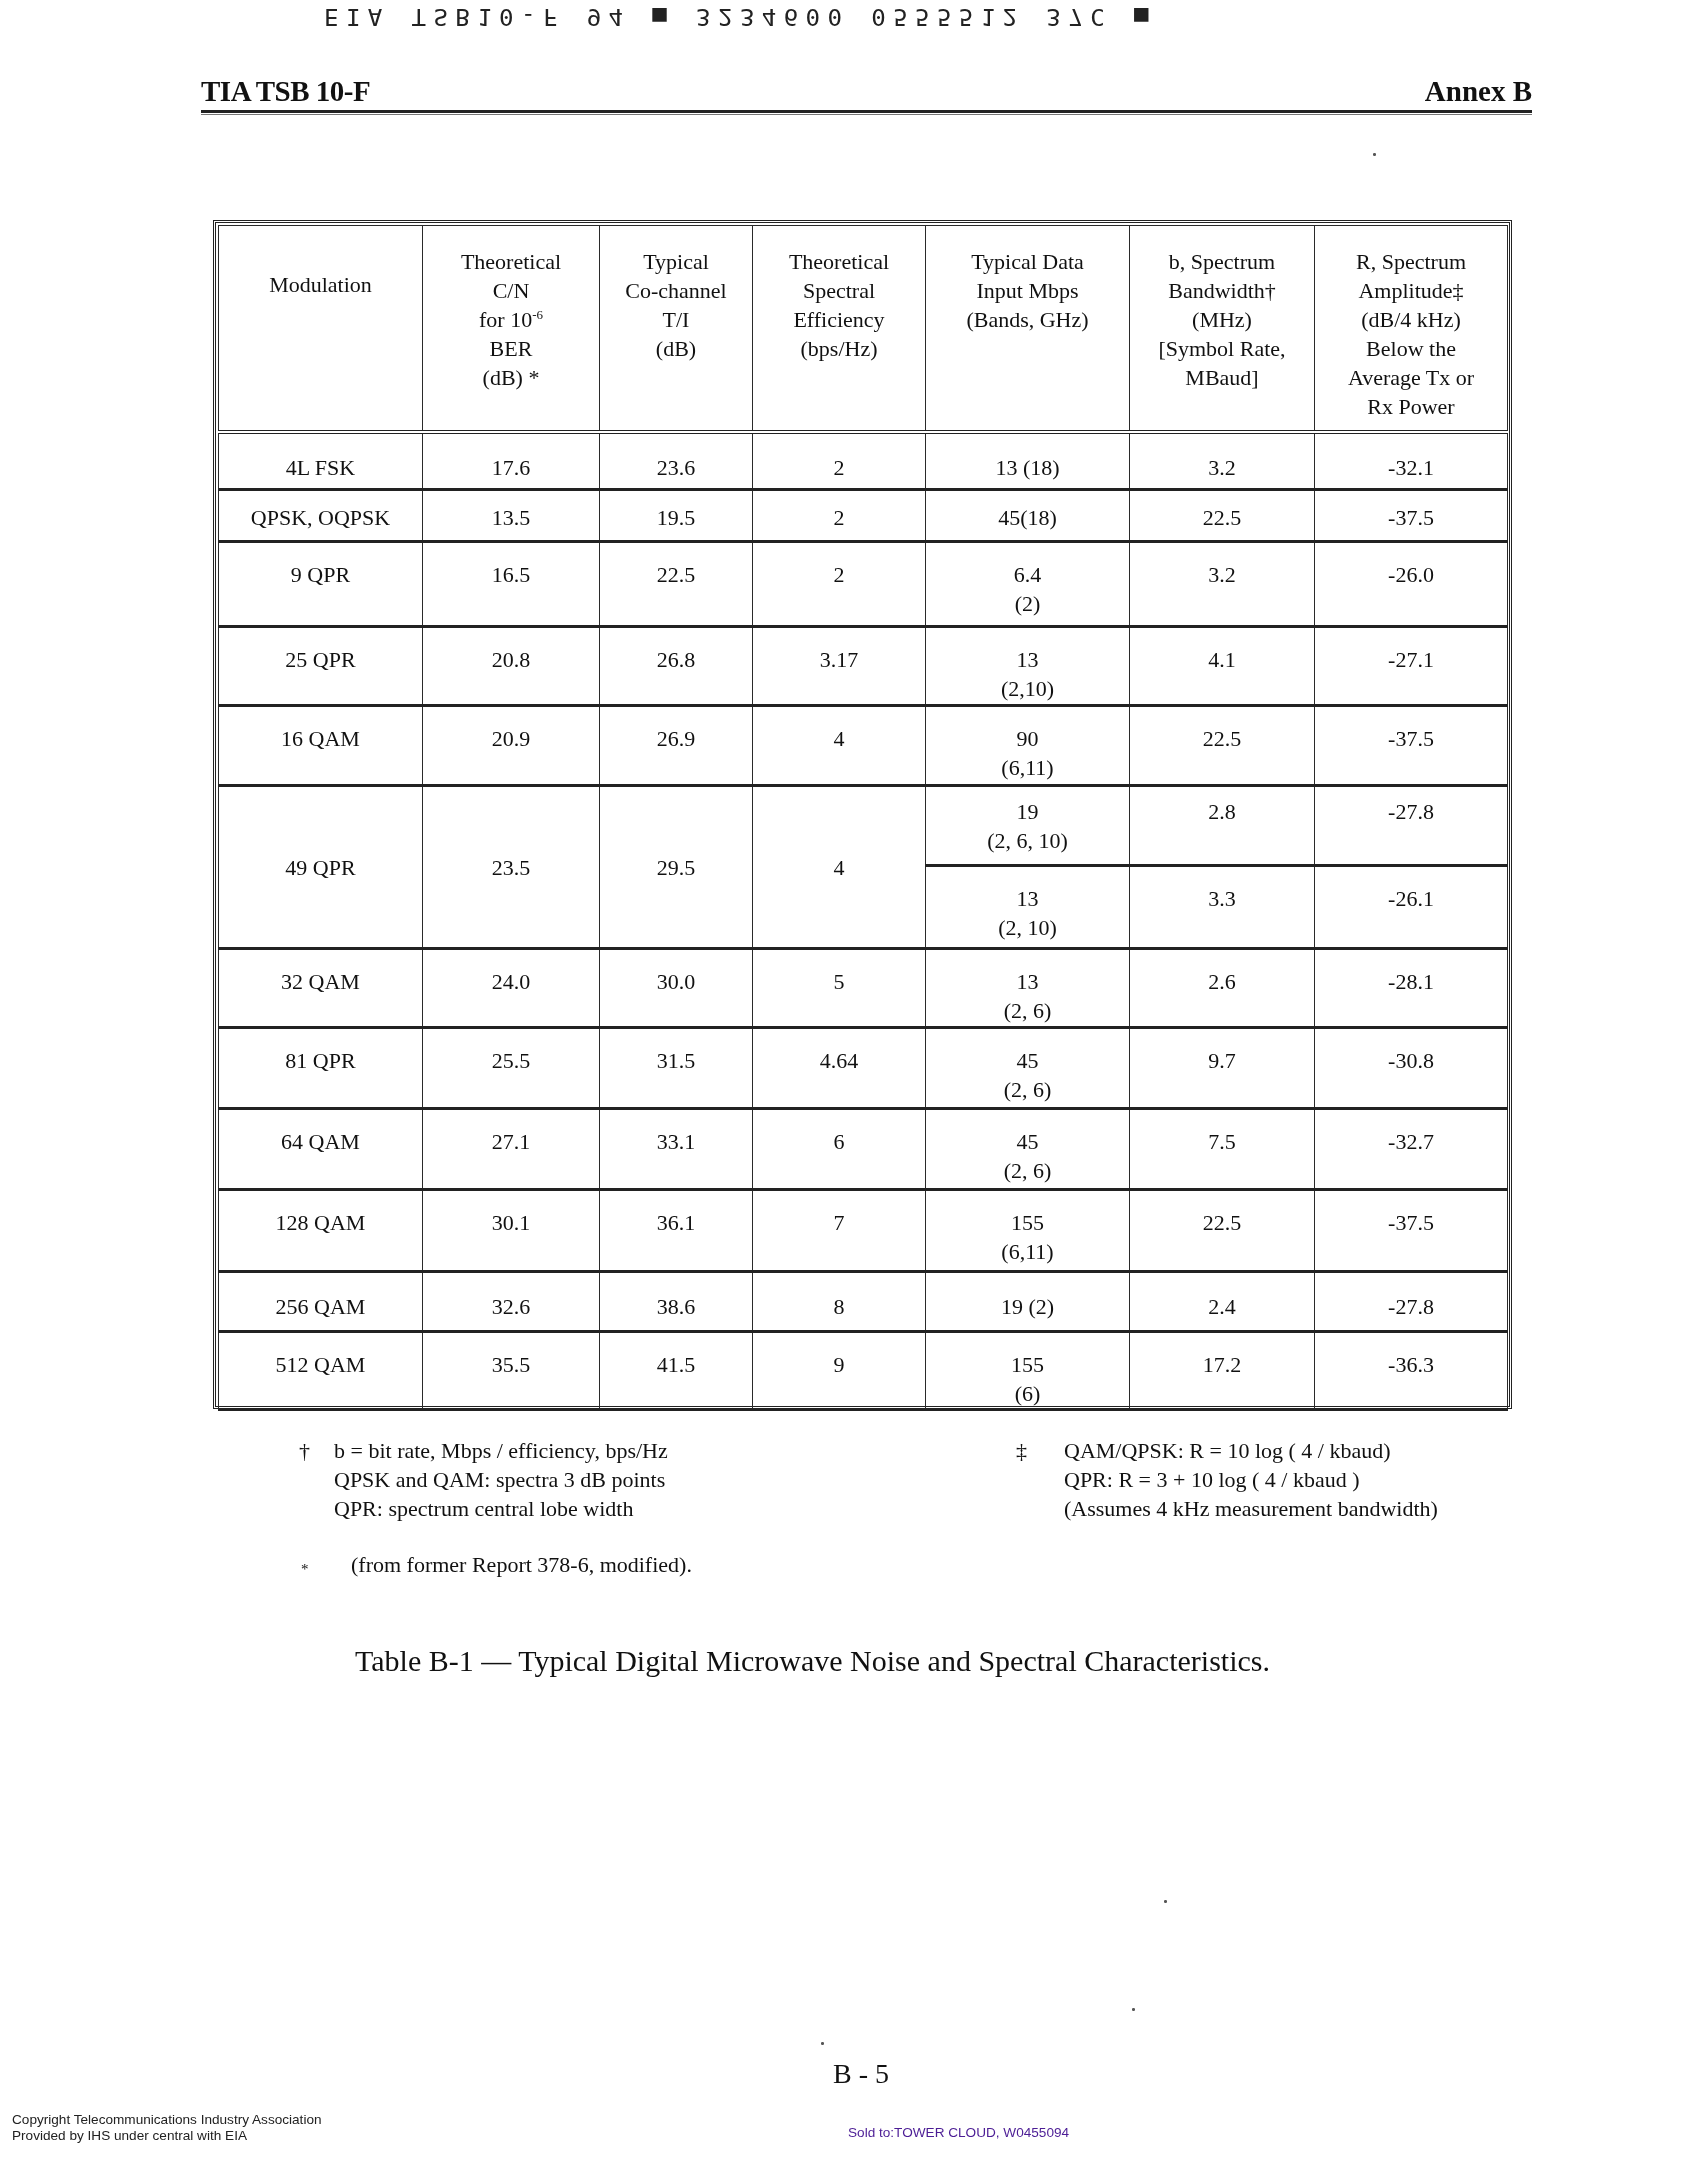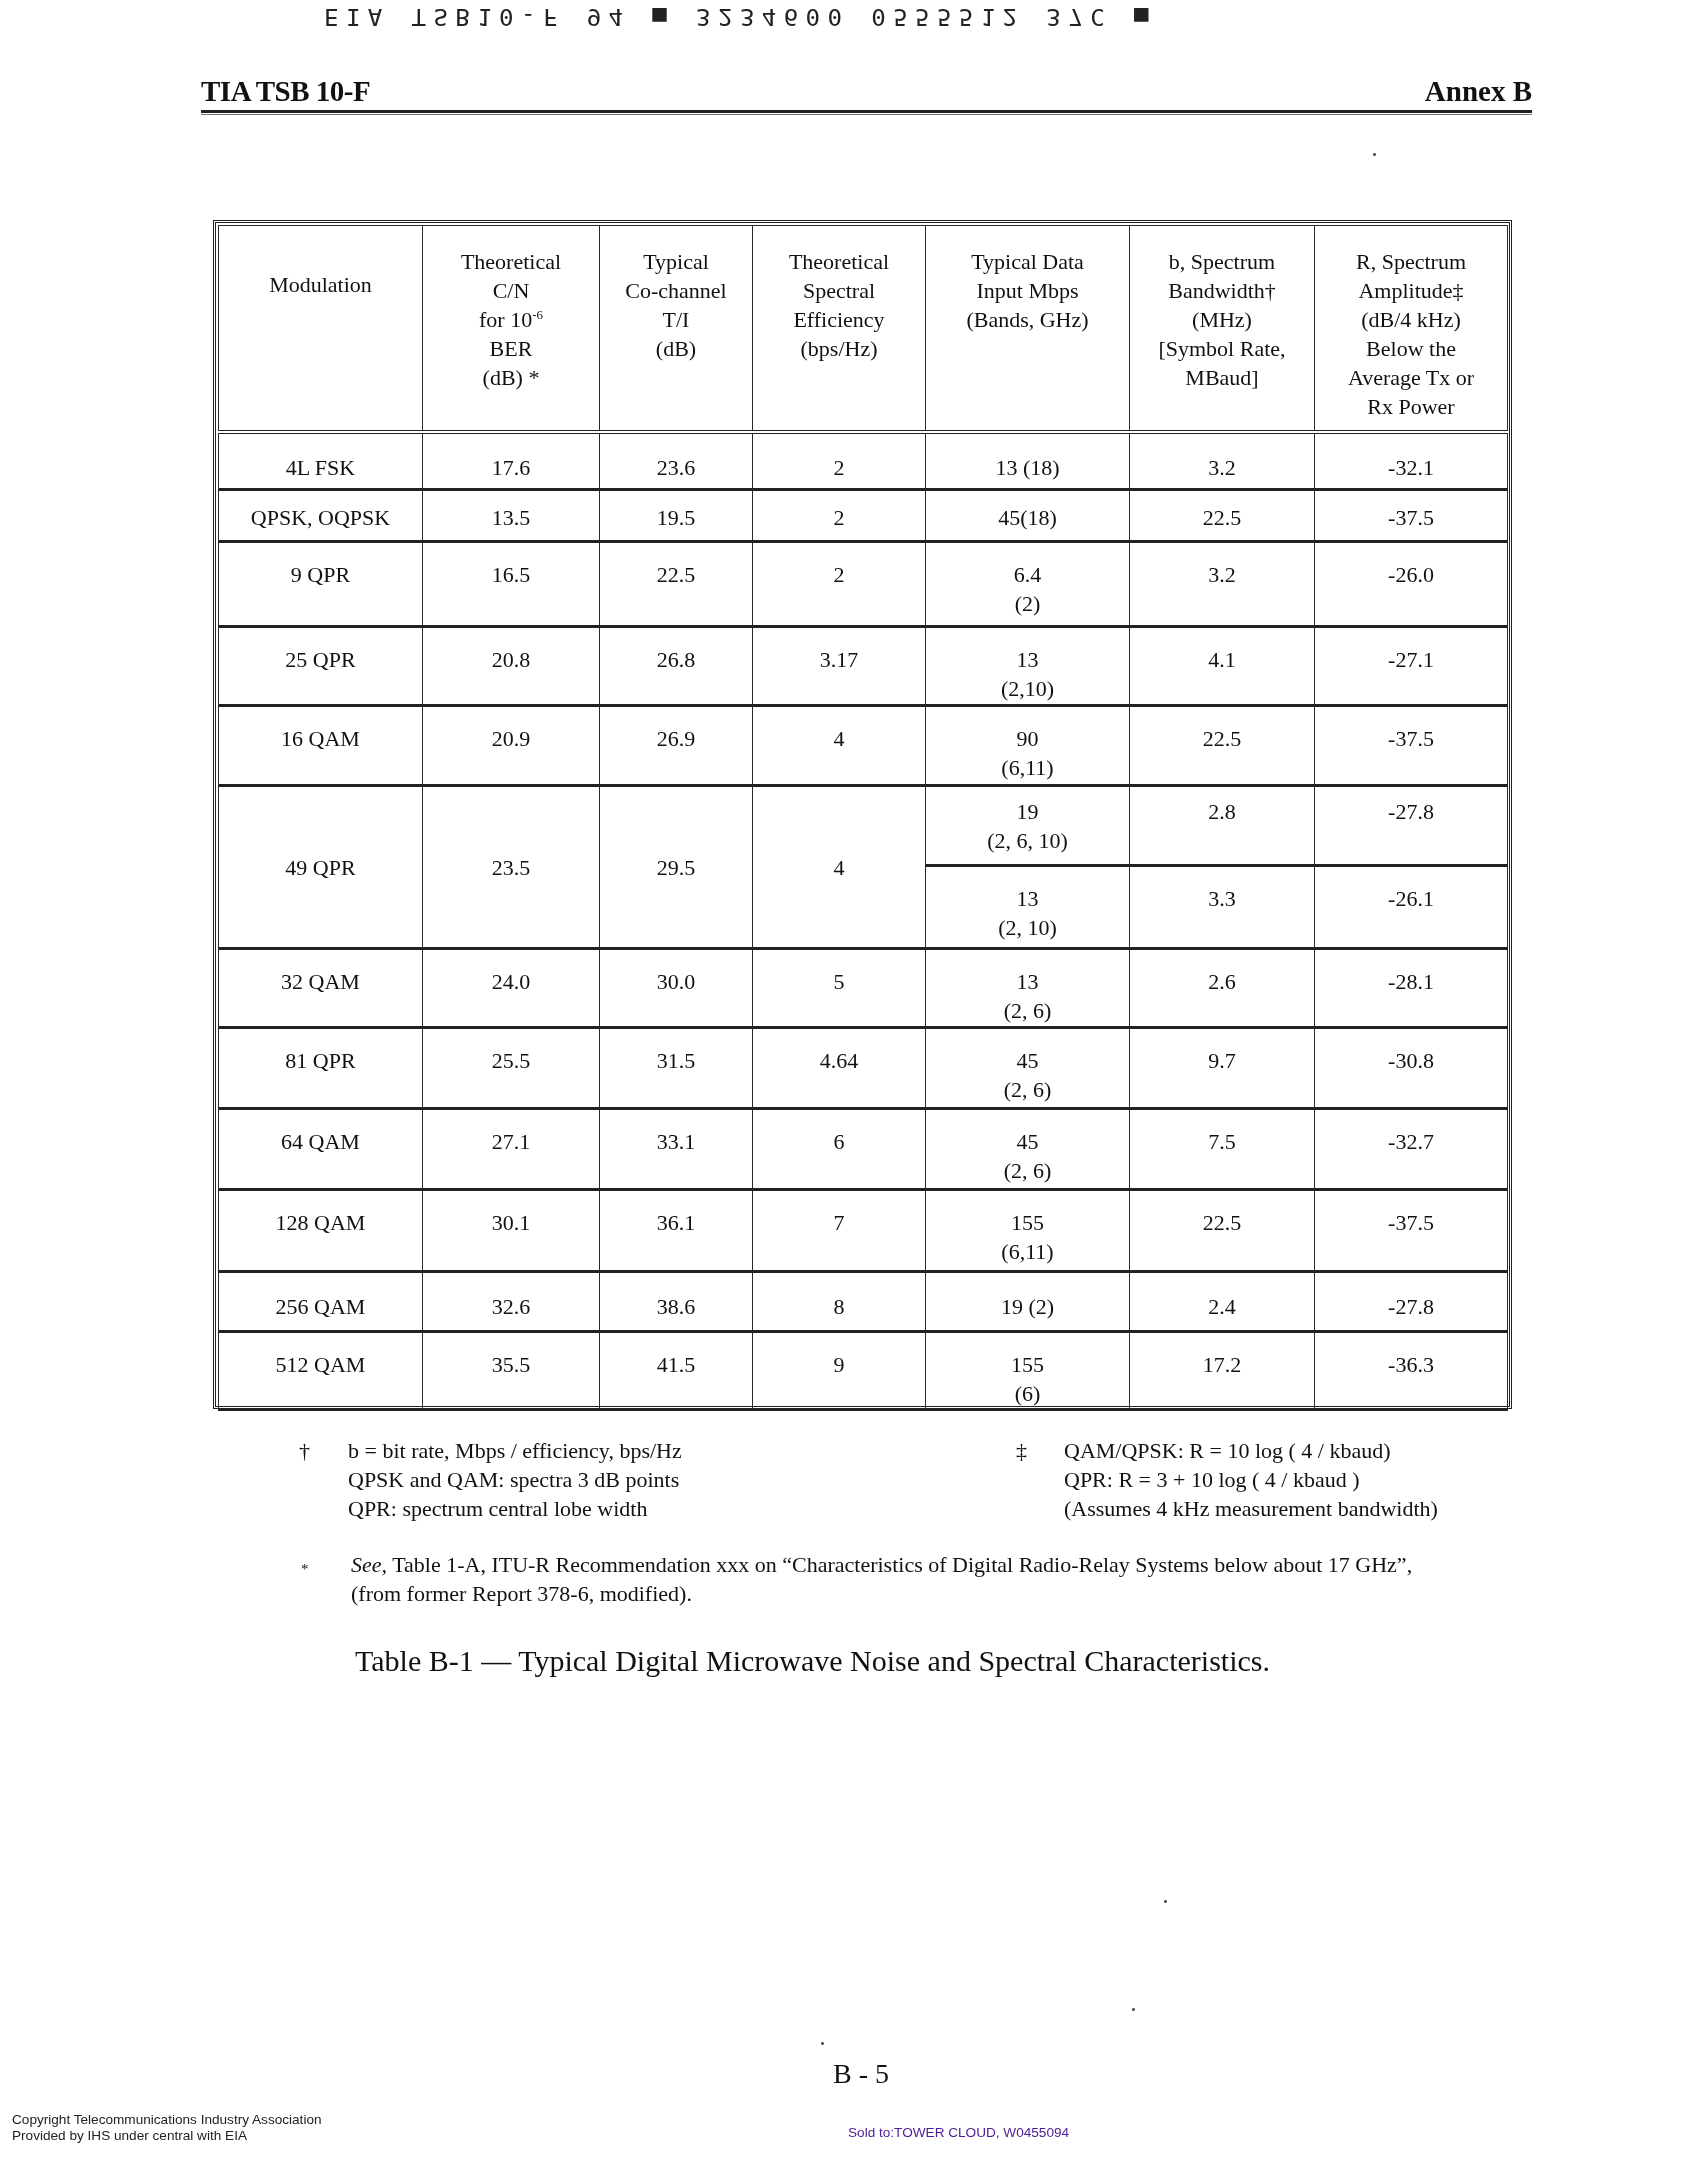--- a/index.html
+++ b/index.html
@@ -17,21 +17,21 @@
   th { vertical-align:top; padding-top:21px; }
   thead tr th { border-bottom:4px double #222; }
   td { vertical-align:top; padding-top:17px; }
   td.mid { vertical-align:middle; padding-top:0; }
   tbody tr.thick td { border-bottom:3px solid #222; }
   .sub { display:block; }
   sup { font-size:13px; line-height:0; }
 
   .fn { font-size:22px; line-height:29px; }
   #fn-dagger-mark { left:299px; top:1436px; }
-  #fn-dagger { left:348px; top:1436px; }
+  #fn-dagger { left:334px; top:1436px; }
   #fn-ddagger-mark { left:1016px; top:1436px; }
   #fn-ddagger { left:1064px; top:1436px; }
   #fn-star-mark { left:301px; top:1555px; font-size:15px; }
   #fn-star { left:351px; top:1550px; width:1205px; }
   #fn-star em { font-style:italic; }
   #caption { left:355px; top:1644px; font-size:30px; }
   #page-num { left:833px; top:2058px; font-size:28px; }
   #copy { left:12px; top:2112px; font-family:"Liberation Sans","DejaVu Sans",sans-serif; font-size:13.6px; line-height:16px; color:#222; }
   #sold { left:848px; top:2125px; font-family:"Liberation Sans","DejaVu Sans",sans-serif; font-size:13.6px; color:#4c1d95; }
   .speck { position:absolute; width:2.5px; height:2.5px; background:#555; border-radius:50%; }
@@ -264,21 +264,20 @@
   <div>QPR:  spectrum central lobe width</div>
 </div>
 <div id="fn-ddagger-mark" class="abs fn">‡</div>
 <div id="fn-ddagger" class="abs fn">
   <div>QAM/QPSK:  R = 10 log ( 4 / kbaud)</div>
   <div>QPR:  R = 3 + 10 log ( 4 / kbaud )</div>
   <div>(Assumes 4 kHz measurement bandwidth)</div>
 </div>
 <div id="fn-star-mark" class="abs fn">*</div>
 <div id="fn-star" class="abs fn">
-  <div><em>See,</em><span> Table 1-A,  ITU-R Recommendation xxx on “Characteristics of Digital Radio-Relay Systems below about 17 GHz”,</span></div>
   <div>(from former Report 378-6, modified).</div>
 </div>
 
 <div id="caption" class="abs">Table  B-1 — Typical Digital Microwave Noise and Spectral Characteristics.</div>
 
 <div id="page-num" class="abs">B - 5</div>
 
 <div id="copy" class="abs">
   <div>Copyright Telecommunications Industry Association</div>
   <div>Provided by IHS under central with EIA</div>

